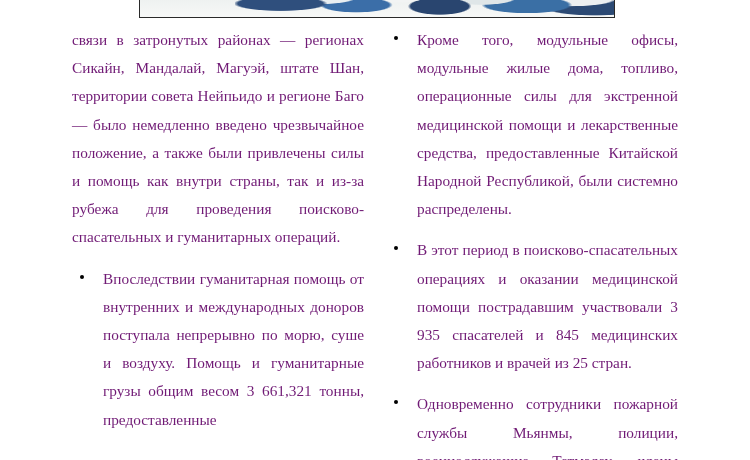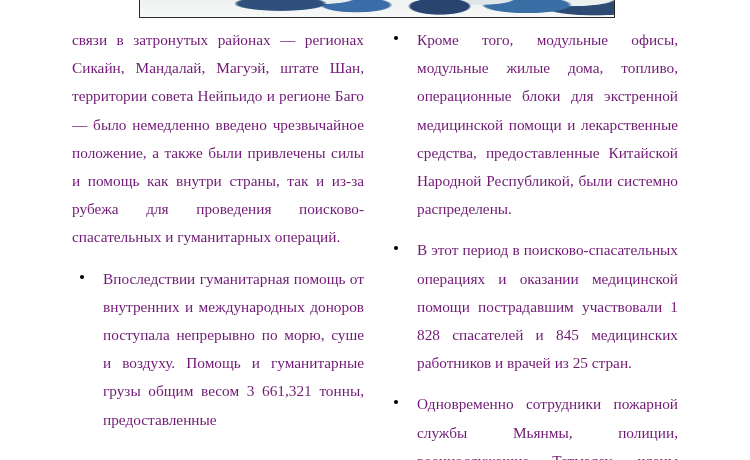--- a/index.html
+++ b/index.html
@@ -112,25 +112,25 @@
 
       <div class="bullet-item">
         <span class="dot"></span>
         <p class="para">Впоследствии гуманитарная помощь от внутренних и международных доноров поступала непрерывно по морю, суше и воздуху. Помощь и гуманитарные грузы общим весом 3 661,321 тонны, предоставленные</p>
       </div>
     </div>
 
     <div class="col col-right">
       <div class="bullet-item first-para">
         <span class="dot"></span>
-        <p class="para">Кроме того, модульные офисы, модульные жилые дома, топливо, операционные блоки для экстренной медицинской помощи и лекарственные средства, предоставленные Китайской Народной Республикой, были системно распределены.</p>
+        <p class="para">Кроме того, модульные офисы, модульные жилые дома, топливо, операционные силы для экстренной медицинской помощи и лекарственные средства, предоставленные Китайской Народной Республикой, были системно распределены.</p>
       </div>
       <div class="bullet-item">
         <span class="dot"></span>
-        <p class="para">В этот период в поисково-спасательных операциях и оказании медицинской помощи пострадавшим участвовали 1 828 спасателей и 845 медицинских работников и врачей из 25 стран.</p>
+        <p class="para">В этот период в поисково-спасательных операциях и оказании медицинской помощи пострадавшим участвовали 3 935 спасателей и 845 медицинских работников и врачей из 25 стран.</p>
       </div>
       <div class="bullet-item">
         <span class="dot"></span>
         <p class="para">Одновременно сотрудники пожарной службы Мьянмы, полиции, военнослужащие Татмадау, члены Красного</p>
       </div>
     </div>
 
   </div>
 </div>
 

